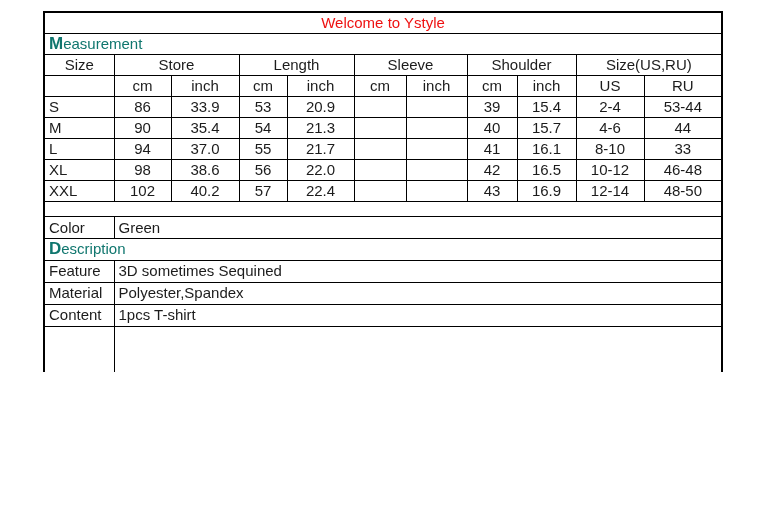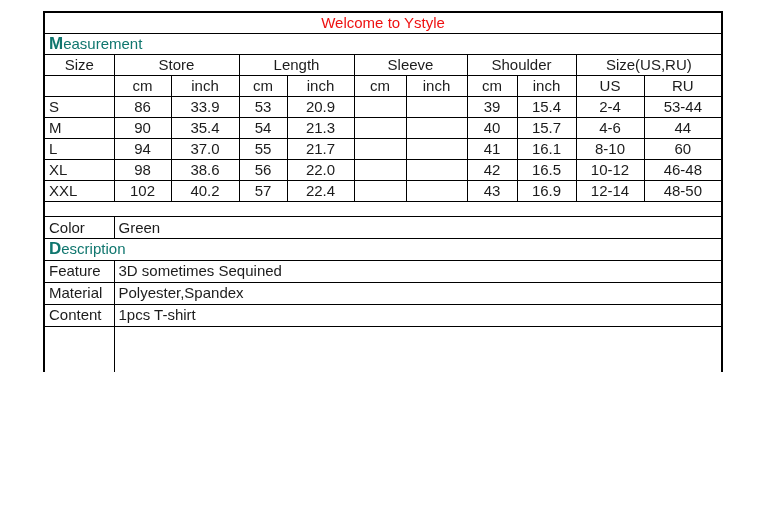--- a/index.html
+++ b/index.html
@@ -180,21 +180,21 @@
       <td class="size-cell">L</td>
       <td class="num-cell">94</td>
       <td class="num-cell">37.0</td>
       <td class="num-cell">55</td>
       <td class="num-cell">21.7</td>
       <td class="num-cell"></td>
       <td class="num-cell"></td>
       <td class="num-cell">41</td>
       <td class="num-cell">16.1</td>
       <td class="num-cell">8-10</td>
-      <td class="num-cell">60</td>
+      <td class="num-cell">33</td>
     </tr>
     <tr>
       <td class="size-cell">XL</td>
       <td class="num-cell">98</td>
       <td class="num-cell">38.6</td>
       <td class="num-cell">56</td>
       <td class="num-cell">22.0</td>
       <td class="num-cell"></td>
       <td class="num-cell"></td>
       <td class="num-cell">42</td>

